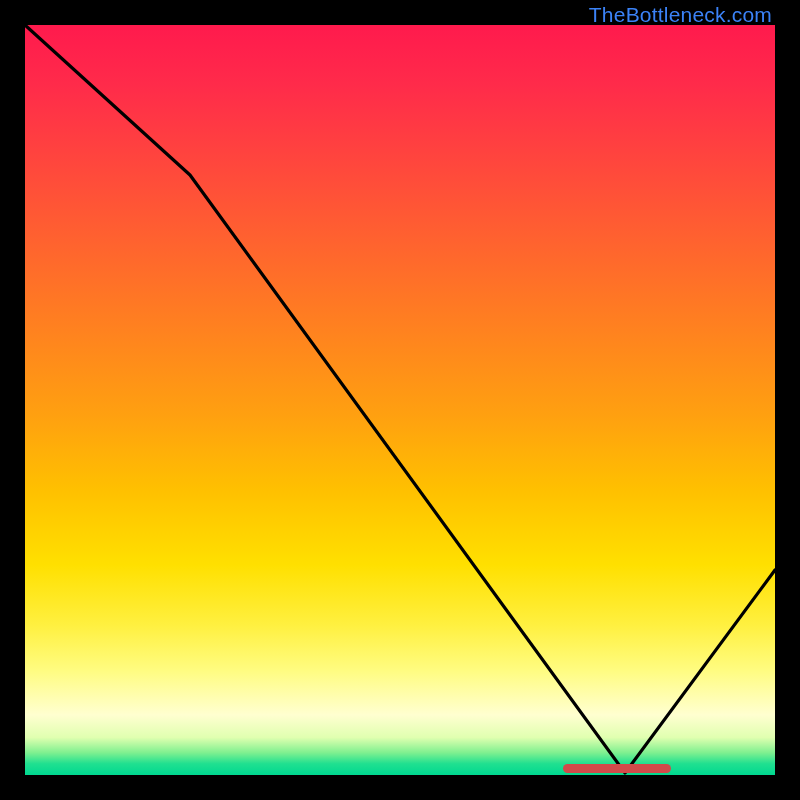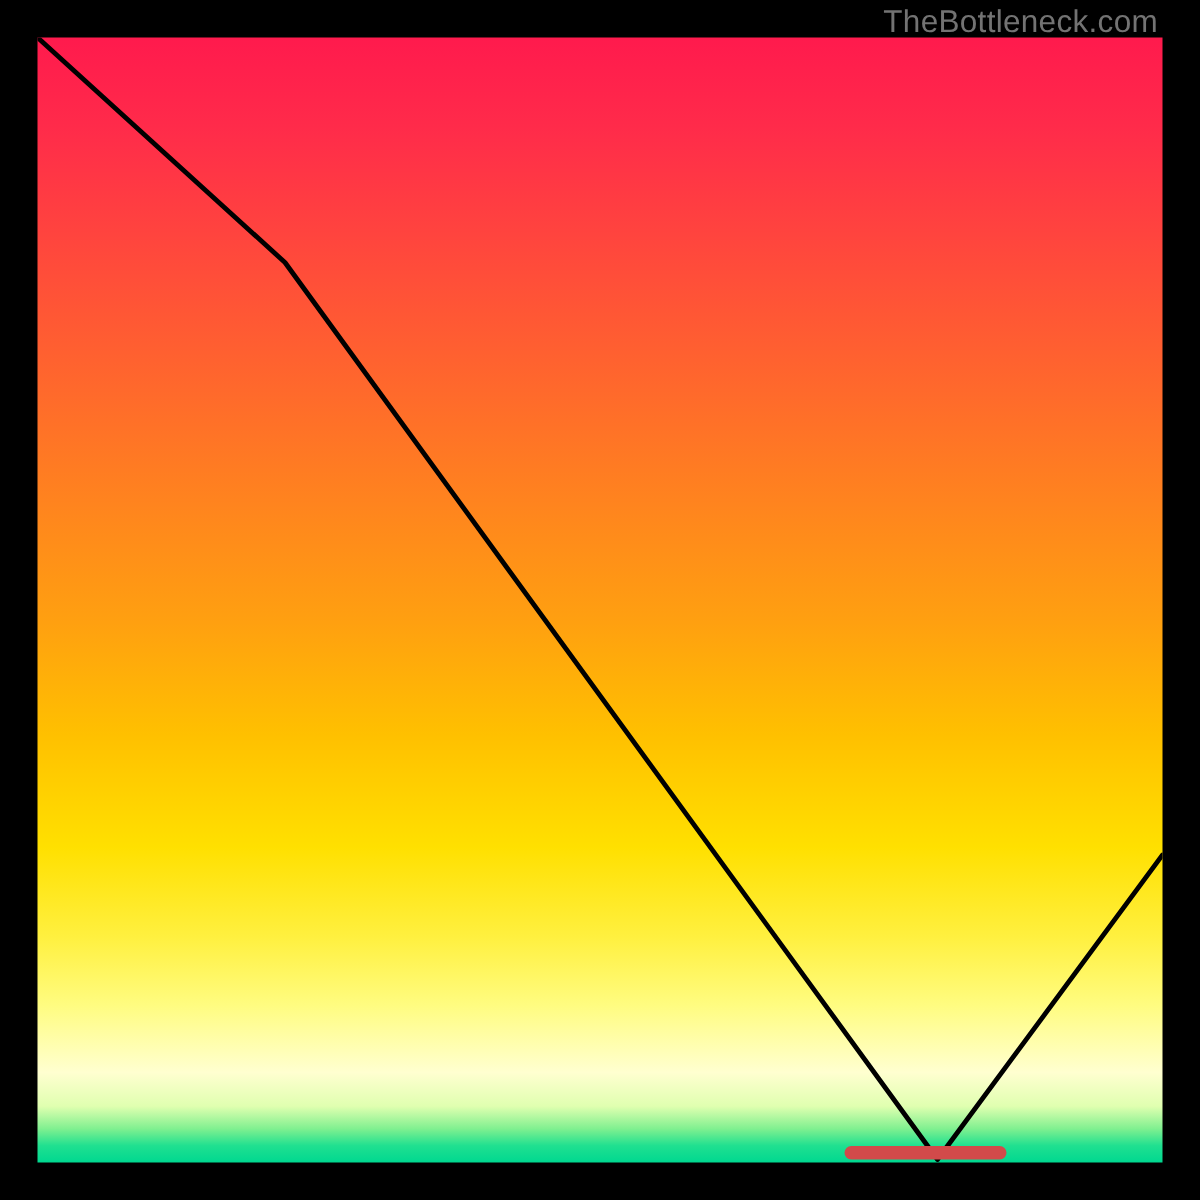--- a/index.html
+++ b/index.html
@@ -40,21 +40,21 @@
       #e0ffb0 95%,
       #80f090 97%,
       #20e090 98.5%,
       #00d890 100%
     );
   }
   .watermark {
     position: absolute;
     top: 3px;
     right: 28px;
-    color: #737373;
+    color: #3b82f6;
     font-size: 21px;
     font-weight: 500;
     letter-spacing: 0.2px;
   }
   svg.curve {
     position: absolute;
     top: 0;
     left: 0;
     width: 750px;
     height: 750px;

